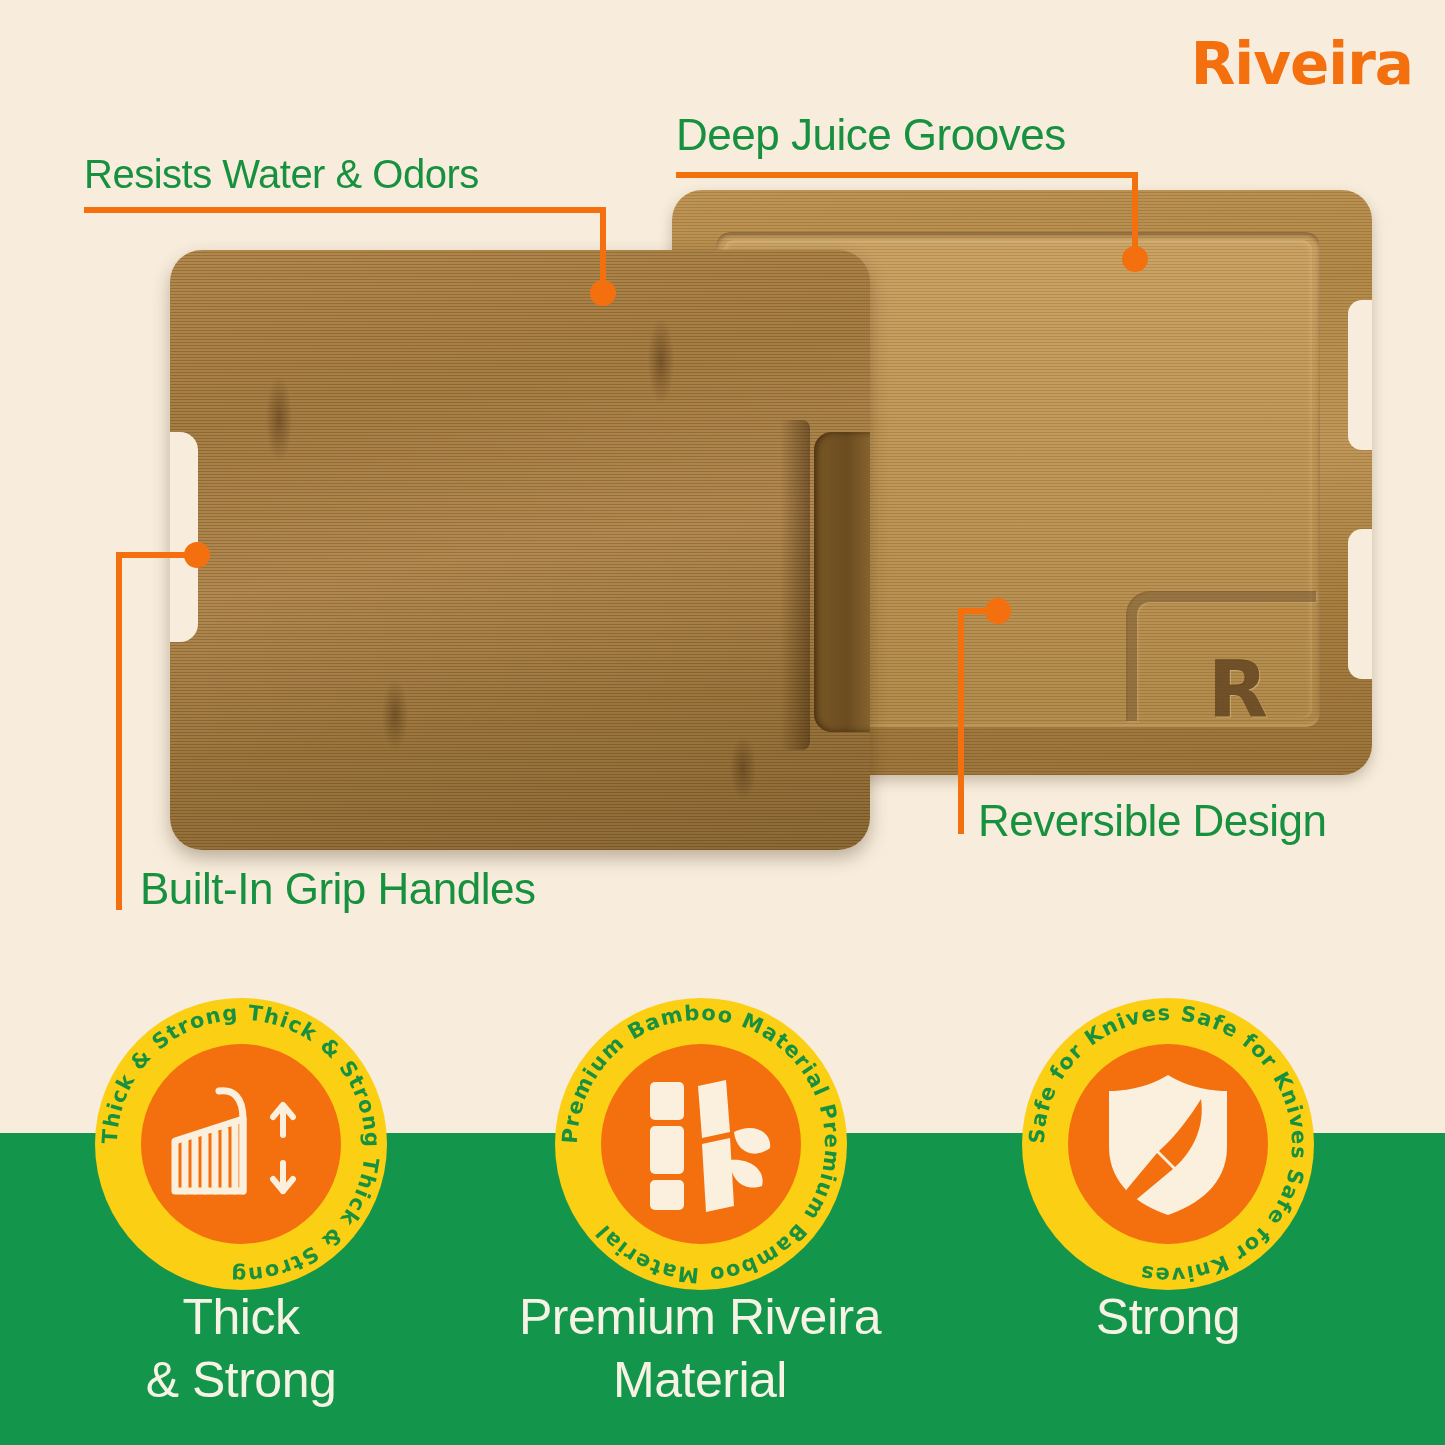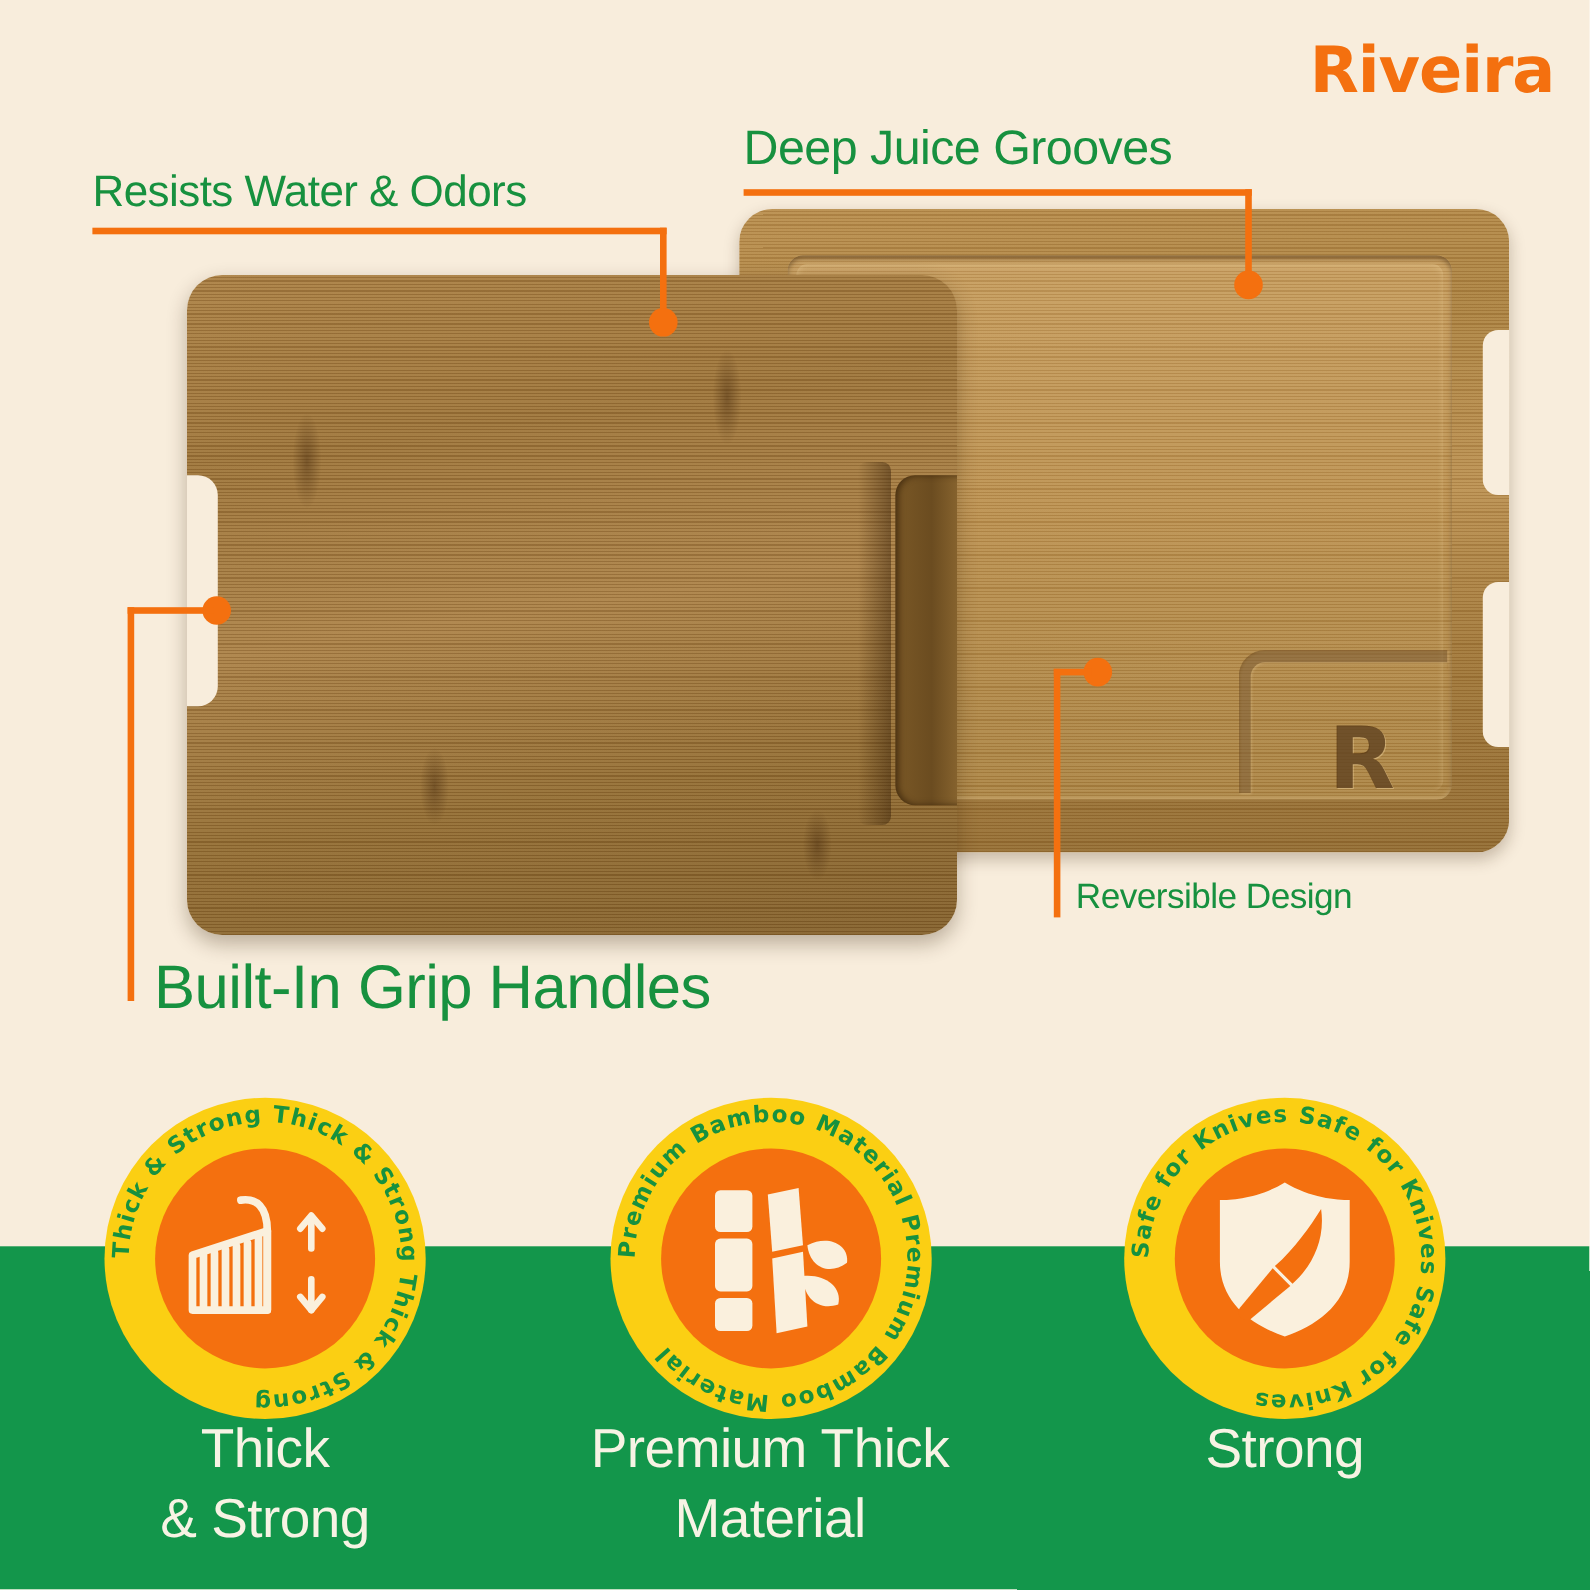--- a/index.html
+++ b/index.html
@@ -263,26 +263,26 @@
   <div class="dot" style="left:590px; top:280px;"></div>
 
   <div class="callout-label" style="left:676px; top:110px; font-size:44px;">Deep Juice Grooves</div>
   <div class="lead h" style="left:676px; top:172px; width:462px;"></div>
   <div class="lead v" style="left:1132px; top:172px; height:82px;"></div>
   <div class="dot" style="left:1122px; top:246px;"></div>
 
   <div class="dot" style="left:184px; top:542px;"></div>
   <div class="lead h" style="left:116px; top:552px; width:78px;"></div>
   <div class="lead v" style="left:116px; top:552px; height:358px;"></div>
-  <div class="callout-label" style="left:140px; top:864px; font-size:56px;text-align:center;">Built-In Grip Handles</div>
+  <div class="callout-label" style="left:140px; top:864px; font-size:44px;text-align:center;">Built-In Grip Handles</div>
 
   <div class="dot" style="left:985px; top:598px;"></div>
   <div class="lead h" style="left:958px; top:608px; width:34px;"></div>
   <div class="lead v" style="left:958px; top:608px; height:226px;"></div>
-  <div class="callout-label" style="left:978px; top:796px; font-size:32px;text-align:right;">Reversible Design</div>
+  <div class="callout-label" style="left:978px; top:796px; font-size:44px;text-align:right;">Reversible Design</div>
 
   <div class="badges">
 
     <div class="badge b1">
       <div class="ring"></div>
       <svg class="ring-text" viewBox="0 0 292 292">
         <defs>
             <path id="c1" d="M 146,146 m -124,0 a 124,124 0 1,1 248,0 a 124,124 0 1,1 -248,0"></path>
           </defs>
         <text><textPath href="#c1" startOffset="0">Thick &amp; Strong   Thick &amp; Strong   Thick &amp; Strong   </textPath></text>
@@ -349,21 +349,21 @@
     </div>
 
   </div>
 
   <div class="captions">
     <div class="caption c1">
       <div>Thick</div>
       <div>&amp; Strong</div>
     </div>
     <div class="caption c2">
-      <div>Premium Thick</div>
+      <div>Premium Riveira</div>
       <div>Material</div>
     </div>
     <div class="caption c3">
       <div>Strong</div>
     </div>
   </div>
 
 </div>
 
 </body></html>

